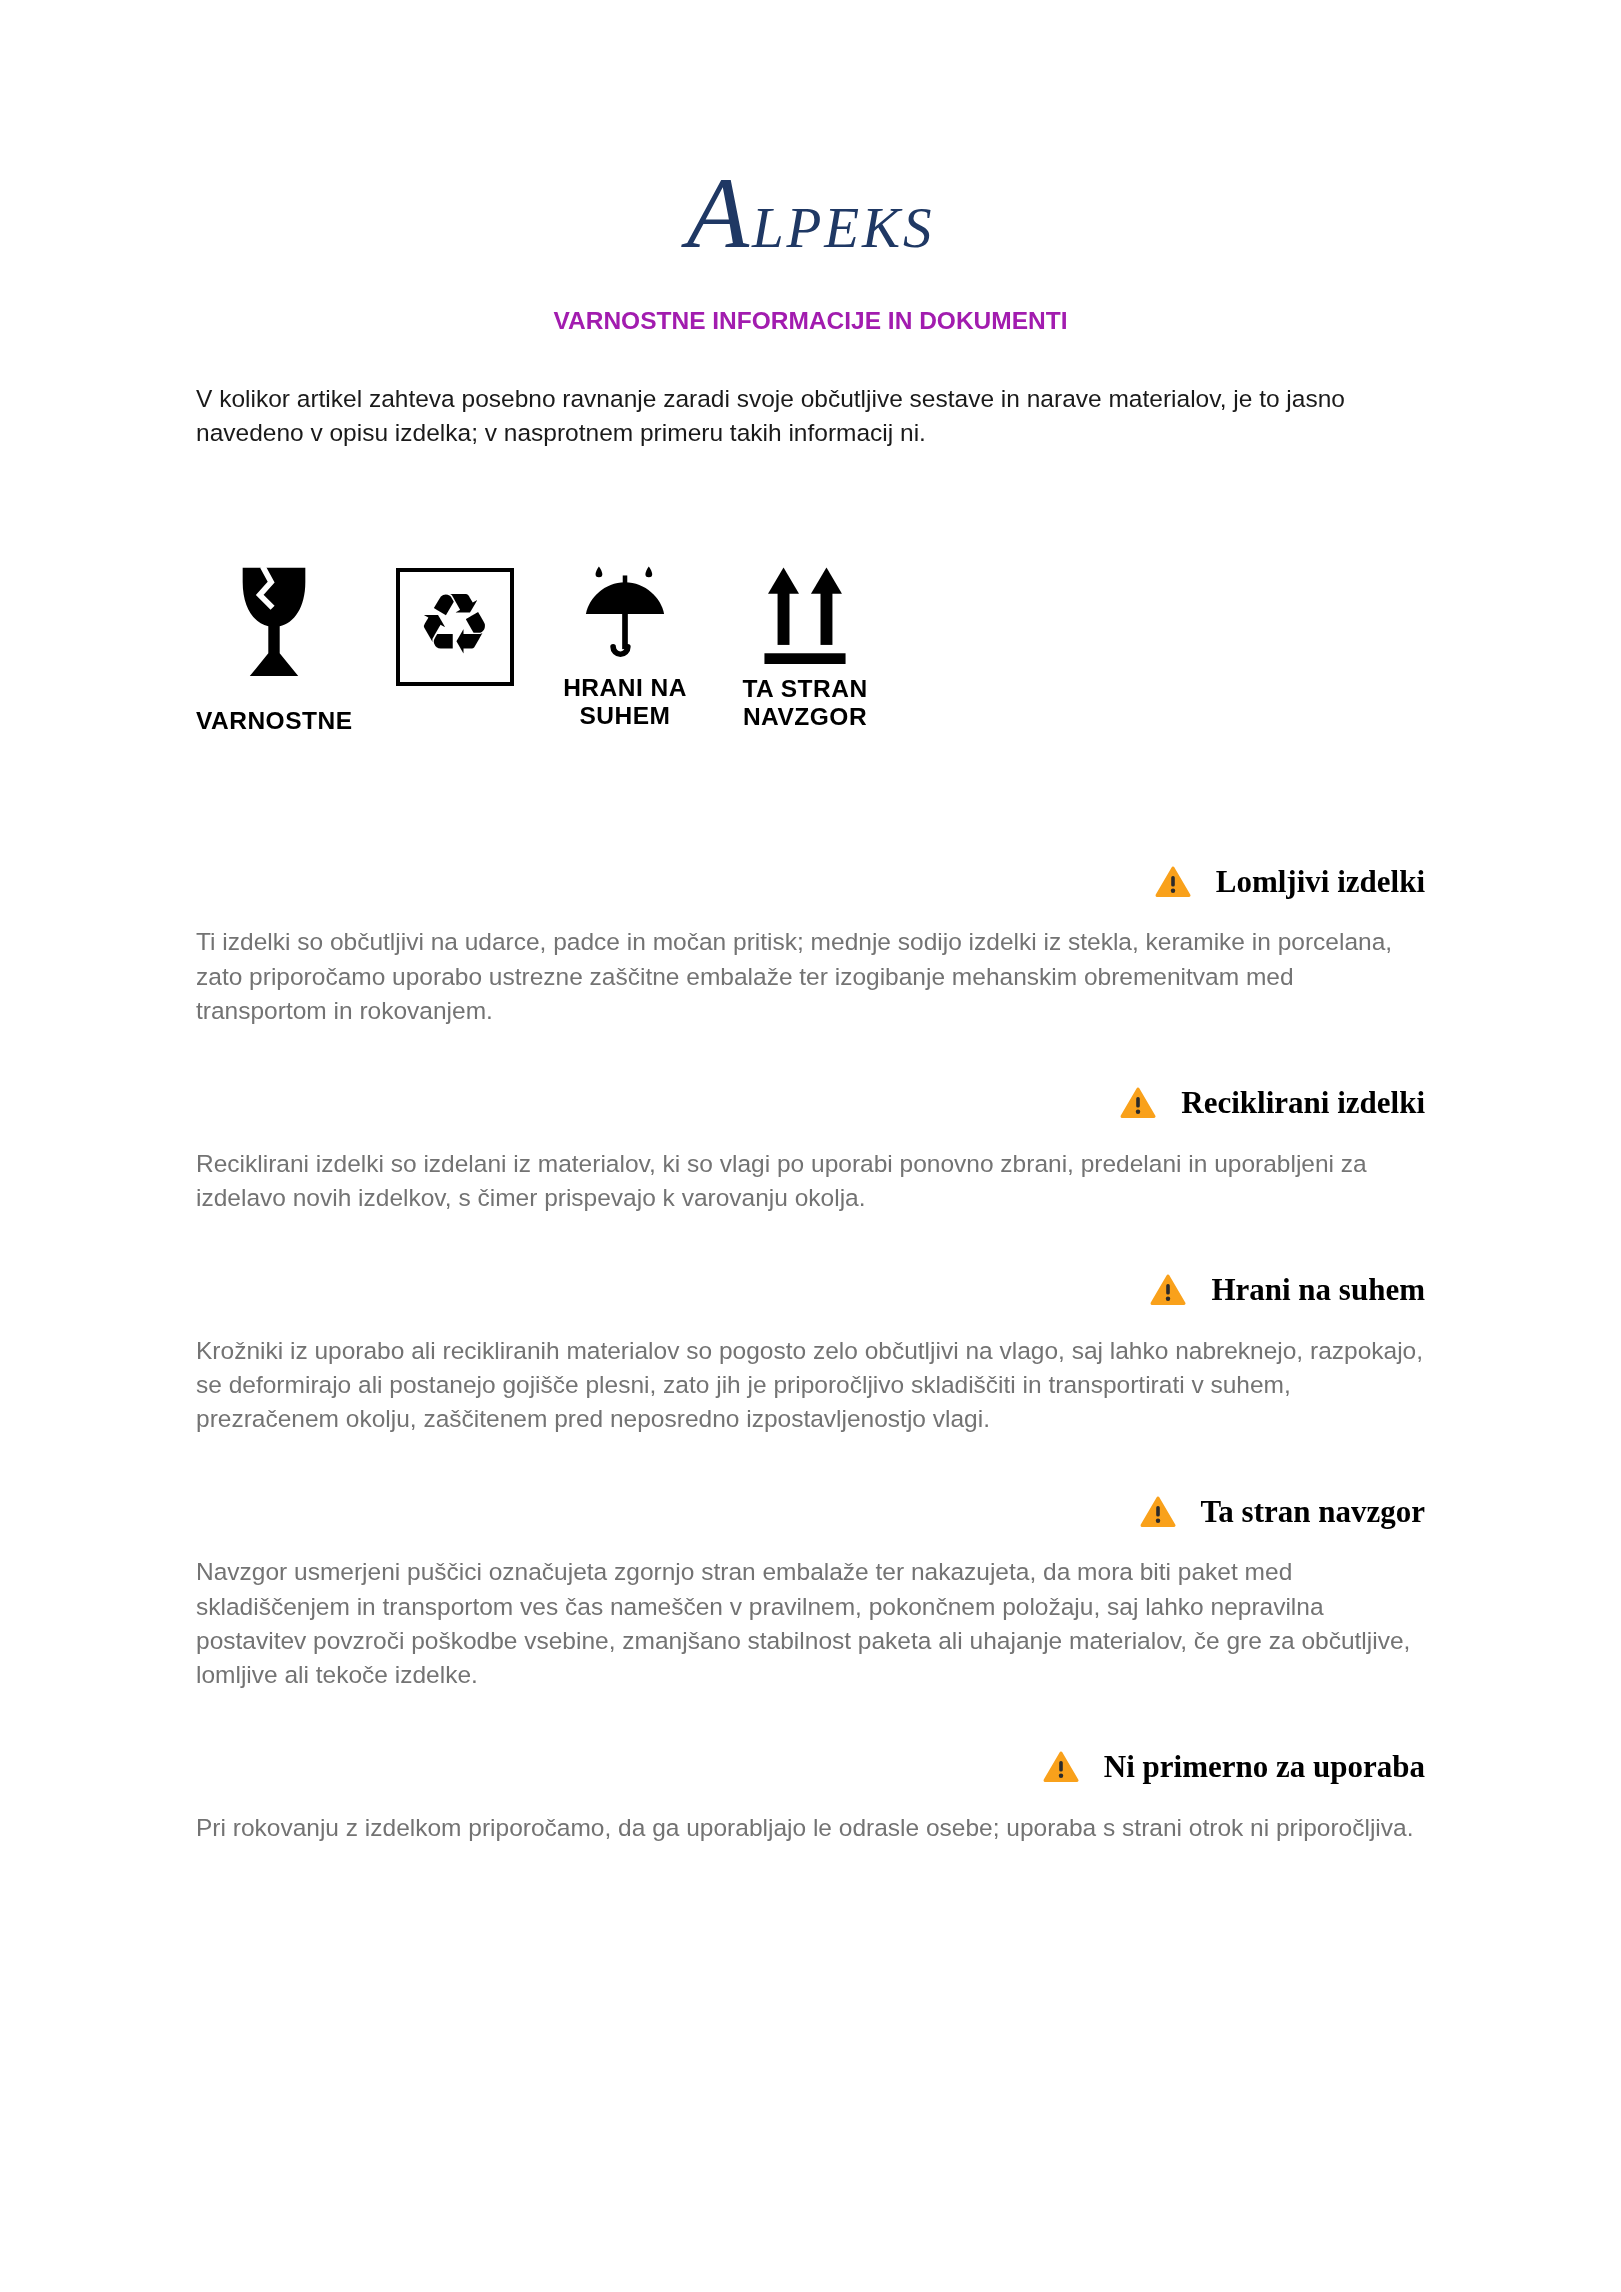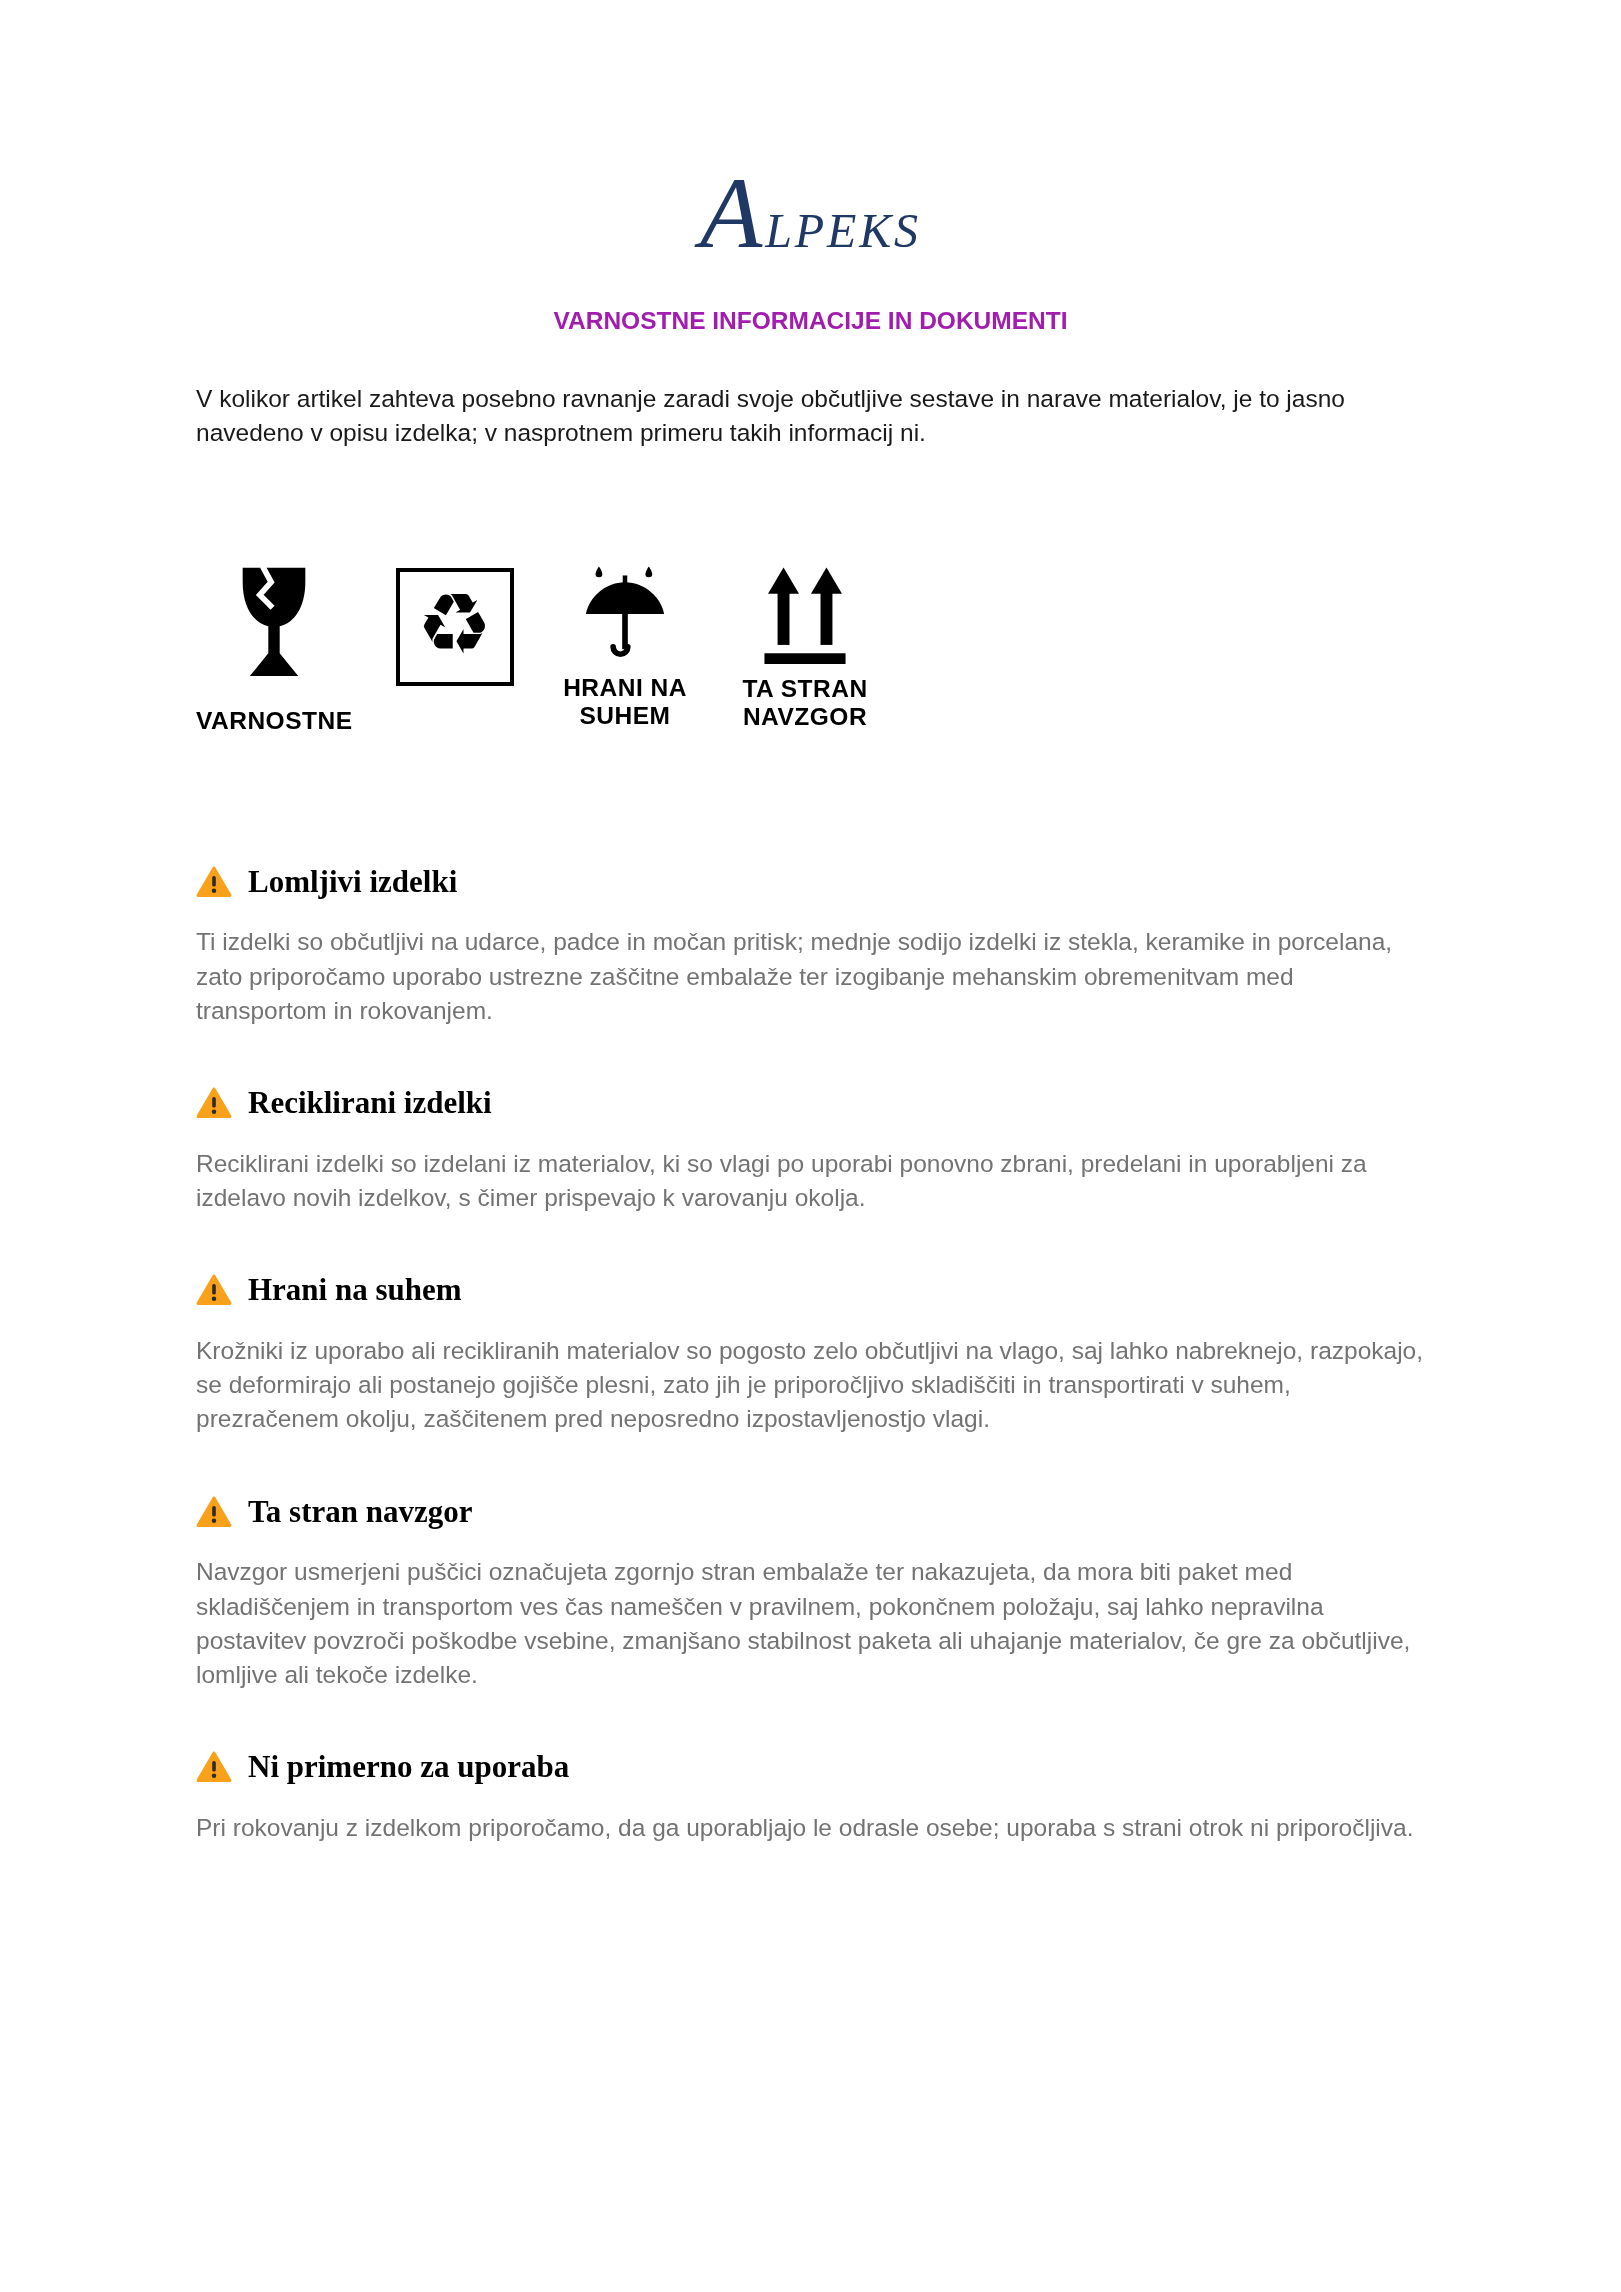--- a/index.html
+++ b/index.html
@@ -26,21 +26,21 @@
   .logo {
     text-align: center;
     font-family: "Liberation Serif", serif;
     font-style: italic;
     color: #1F3864;
     letter-spacing: 2.9px;
     line-height: 1;
     user-select: none;
   }
   .logo-initial { font-size: 102px; }
-  .logo-rest    { font-size: 48px; text-align: center; }
+  .logo-rest    { font-size: 57px; text-align: center; }
 
   .doc-title {
     margin-top: 43px;
     text-align: center;
     font-size: 24.5px;
     font-weight: bold;
     color: #a21caf;
   }
 
   .intro {
@@ -97,26 +97,27 @@
   }
 
   
   .sections { margin-top: 129px; }
   .info-section { margin-top: 57px; }
   .info-section:first-child { margin-top: 0; }
 
   .section-heading {
     display: flex;
     align-items: center;
-    gap: 16px;
+    gap: 25px;
     margin: 0;
     font-family: "Liberation Serif", serif;
     font-size: 31px;
     font-weight: bold;
     color: #000000;
+    justify-content: flex-end;
   }
   .warn { display: inline-flex; }
 
   .section-body {
     margin: 25.5px 0 0 0;
     font-size: 24.5px;
     line-height: 1.4;
     max-width: 1235px;
     color: #737373;
   }

